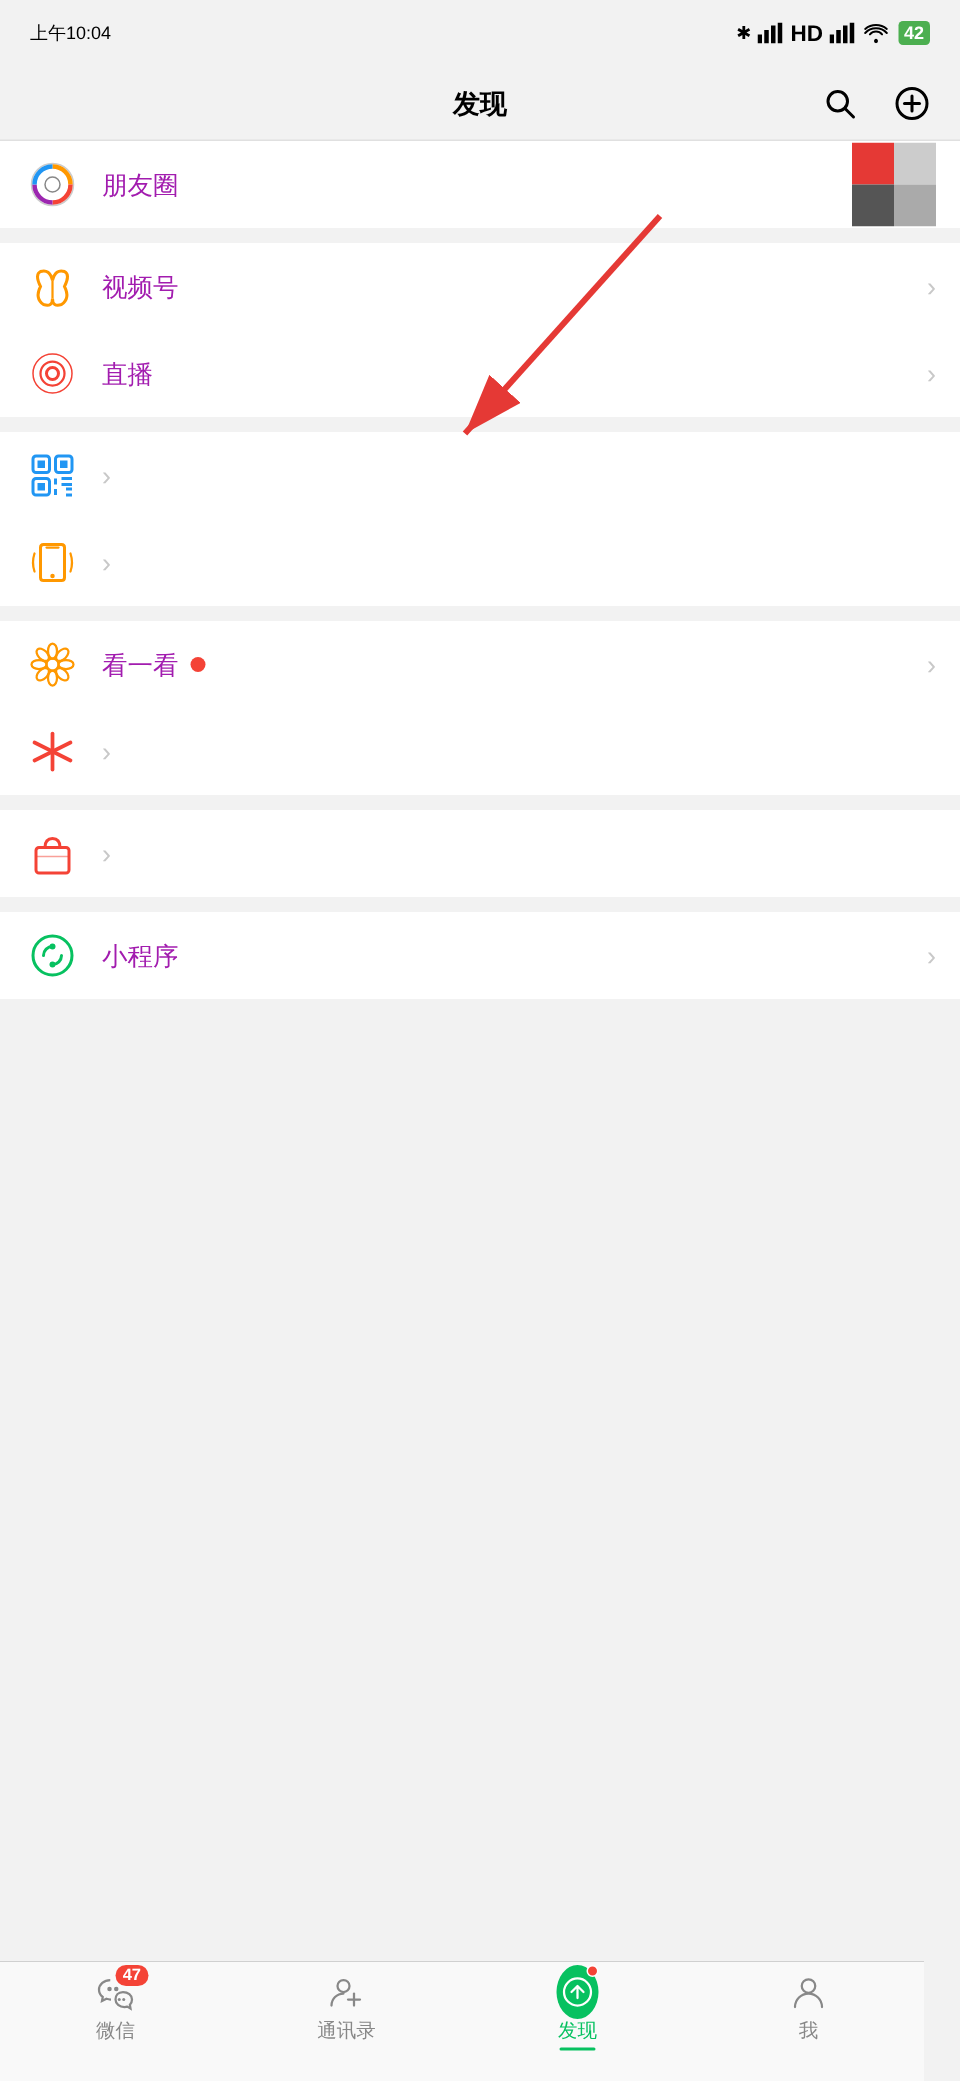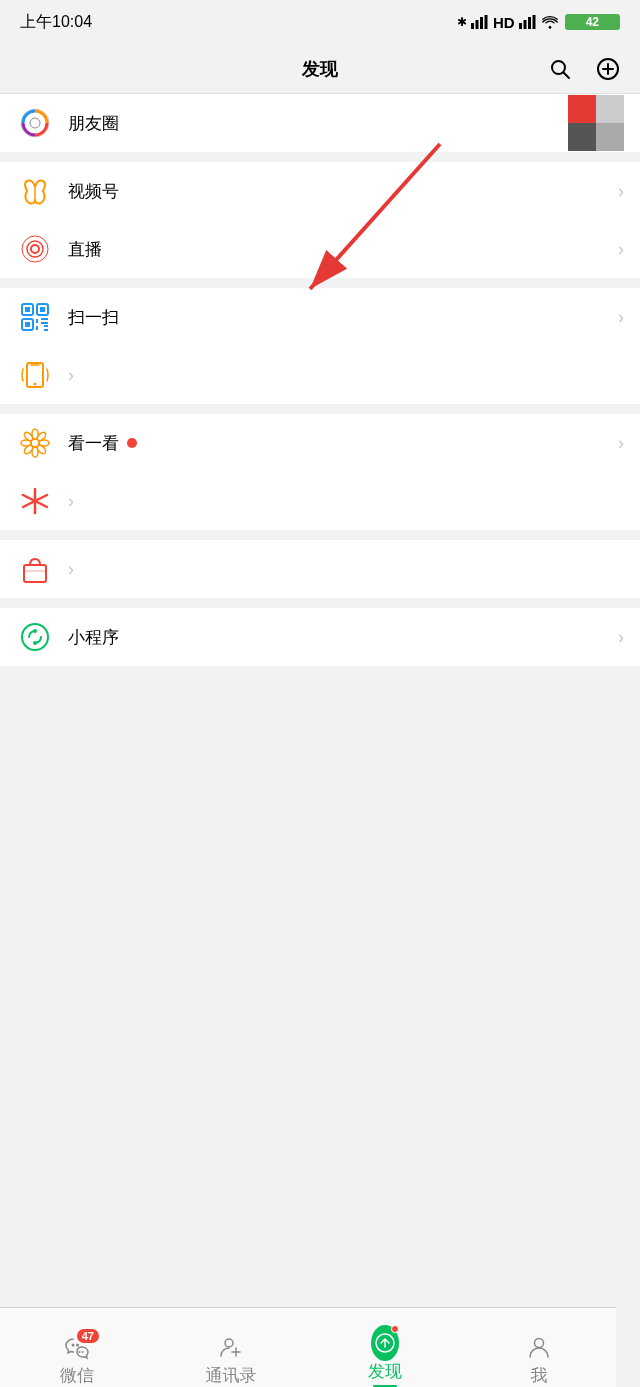--- a/index.html
+++ b/index.html
@@ -15,42 +15,42 @@
     
     .status-bar {
       background: #f2f2f2;
       height: 44px;
       display: flex;
       align-items: center;
       justify-content: space-between;
       padding: 0 20px;
     }
     .status-time {
-      font-size: 16px;
+      font-size: 12px;
       font-weight: 500;
       color: #000;
     }
     .status-icons {
       display: flex;
       align-items: center;
       gap: 4px;
       font-size: 13px;
       color: #000;
     }
     .status-icons span {
       font-size: 12px;
     }
     .battery {
       display: inline-flex;
       align-items: center;
       background: #4caf50;
       color: #fff;
       font-size: 11px;
       font-weight: bold;
-      padding: 1px 21px;
+      padding: 1px 4px;
       border-radius: 3px;
       margin-left: 2px;
     }
 
     
     .nav-header {
       background: #f2f2f2;
       height: 50px;
       display: flex;
       align-items: center;
@@ -106,21 +106,21 @@
       width: 38px;
       height: 38px;
       margin-right: 14px;
       flex-shrink: 0;
       display: flex;
       align-items: center;
       justify-content: center;
     }
     .menu-label {
       font-size: 17px;
-      color: #000000;
+      color: #a21caf;
       flex: 1;
       display: flex;
       align-items: center;
       gap: 8px;
     }
     .menu-dot {
       width: 10px;
       height: 10px;
       background: #f44336;
       border-radius: 50%;
@@ -154,21 +154,21 @@
     
     .tab-bar {
       position: fixed;
       bottom: 0;
       left: 0;
       width: 616px;
       height: 80px;
       background: #f9f9f9;
       border-top: 0.5px solid #d0d0d0;
       display: flex;
-      align-items: flex-end;
+      align-items: flex-start;
     }
     .tab-item {
       flex: 1;
       display: flex;
       flex-direction: column;
       align-items: center;
       justify-content: center;
       cursor: pointer;
       padding-top: 6px;
     }
@@ -187,21 +187,21 @@
       background: #f44336;
       color: #fff;
       font-size: 11px;
       font-weight: bold;
       padding: 1px 5px;
       border-radius: 10px;
       min-width: 18px;
       text-align: center;
     }
     .tab-label {
-      font-size: 17px;
+      font-size: 13px;
       color: #888;
       margin-top: 3px;
     }
     .tab-label.active {
       color: #07c160;
     }
     .tab-active-bar {
       width: 24px;
       height: 2px;
       background: #07c160;
@@ -366,23 +366,20 @@
             <rect x="3" y="18" width="11" height="11" rx="2" fill="none" stroke="#2196f3" stroke-width="2"></rect>
             <rect x="6" y="21" width="5" height="5" fill="#2196f3"></rect>
             <line x1="18" y1="18" x2="18" y2="22" stroke="#2196f3" stroke-width="2"></line>
             <line x1="18" y1="25" x2="18" y2="29" stroke="#2196f3" stroke-width="2"></line>
             <line x1="22" y1="22" x2="29" y2="22" stroke="#2196f3" stroke-width="2"></line>
             <line x1="22" y1="18" x2="29" y2="18" stroke="#2196f3" stroke-width="2"></line>
             <line x1="25" y1="25" x2="29" y2="25" stroke="#2196f3" stroke-width="2"></line>
             <line x1="25" y1="29" x2="29" y2="29" stroke="#2196f3" stroke-width="2"></line>
           </svg>
         </div>
-        <div class="menu-label">
-          <span>扫一扫</span>
-        </div>
         <span class="menu-arrow">›</span>
       </div>
       <div class="menu-item">
         <div class="menu-icon">
 
           <svg width="32" height="32" viewBox="0 0 32 32">
             <path d="M10 4 Q8 4 8 6 L8 26 Q8 28 10 28 L22 28 Q24 28 24 26 L24 6 Q24 4 22 4Z" fill="none" stroke="#ff9800" stroke-width="2"></path>
             <path d="M12 6 L20 6" stroke="#ff9800" stroke-width="1.5" stroke-linecap="round"></path>
             <circle cx="16" cy="25" r="1.5" fill="#ff9800"></circle>
             <path d="M4 10 Q2 16 4 22" stroke="#ff9800" stroke-width="1.5" fill="none" stroke-linecap="round"></path>

